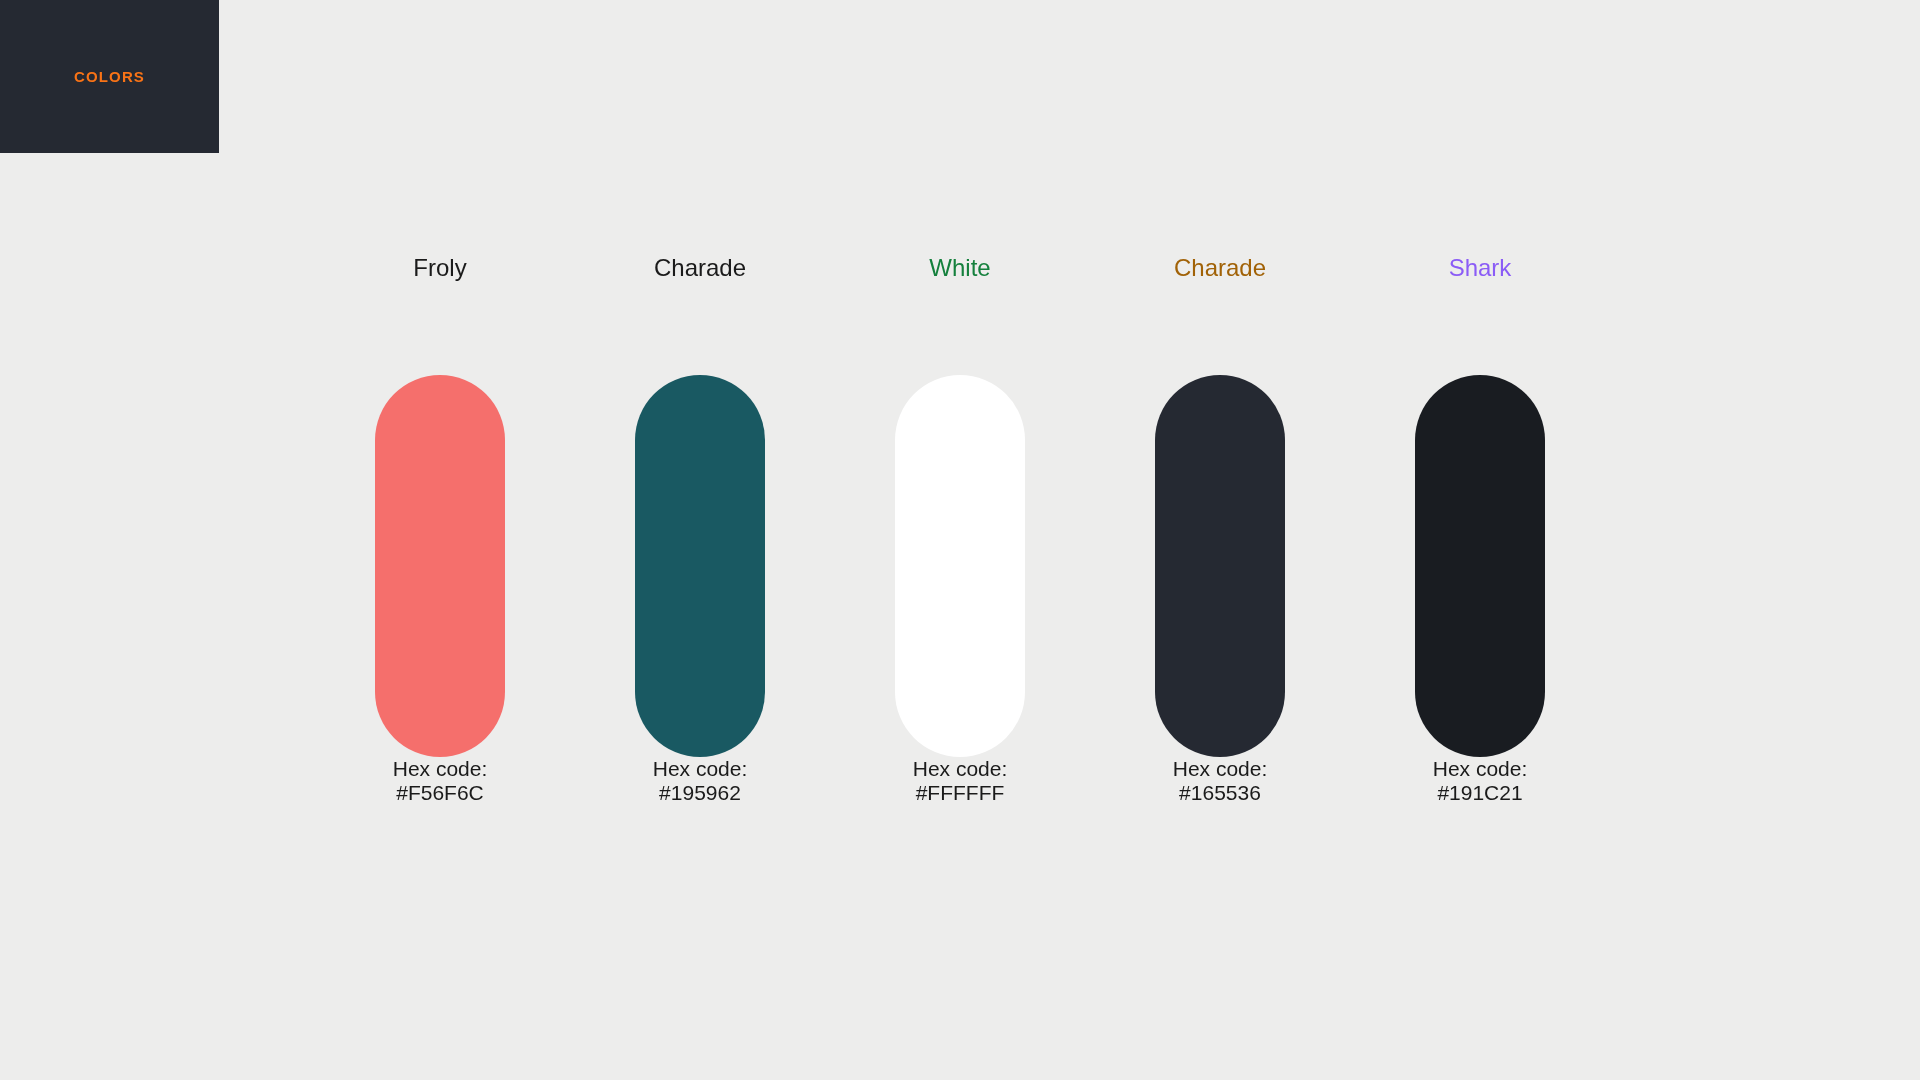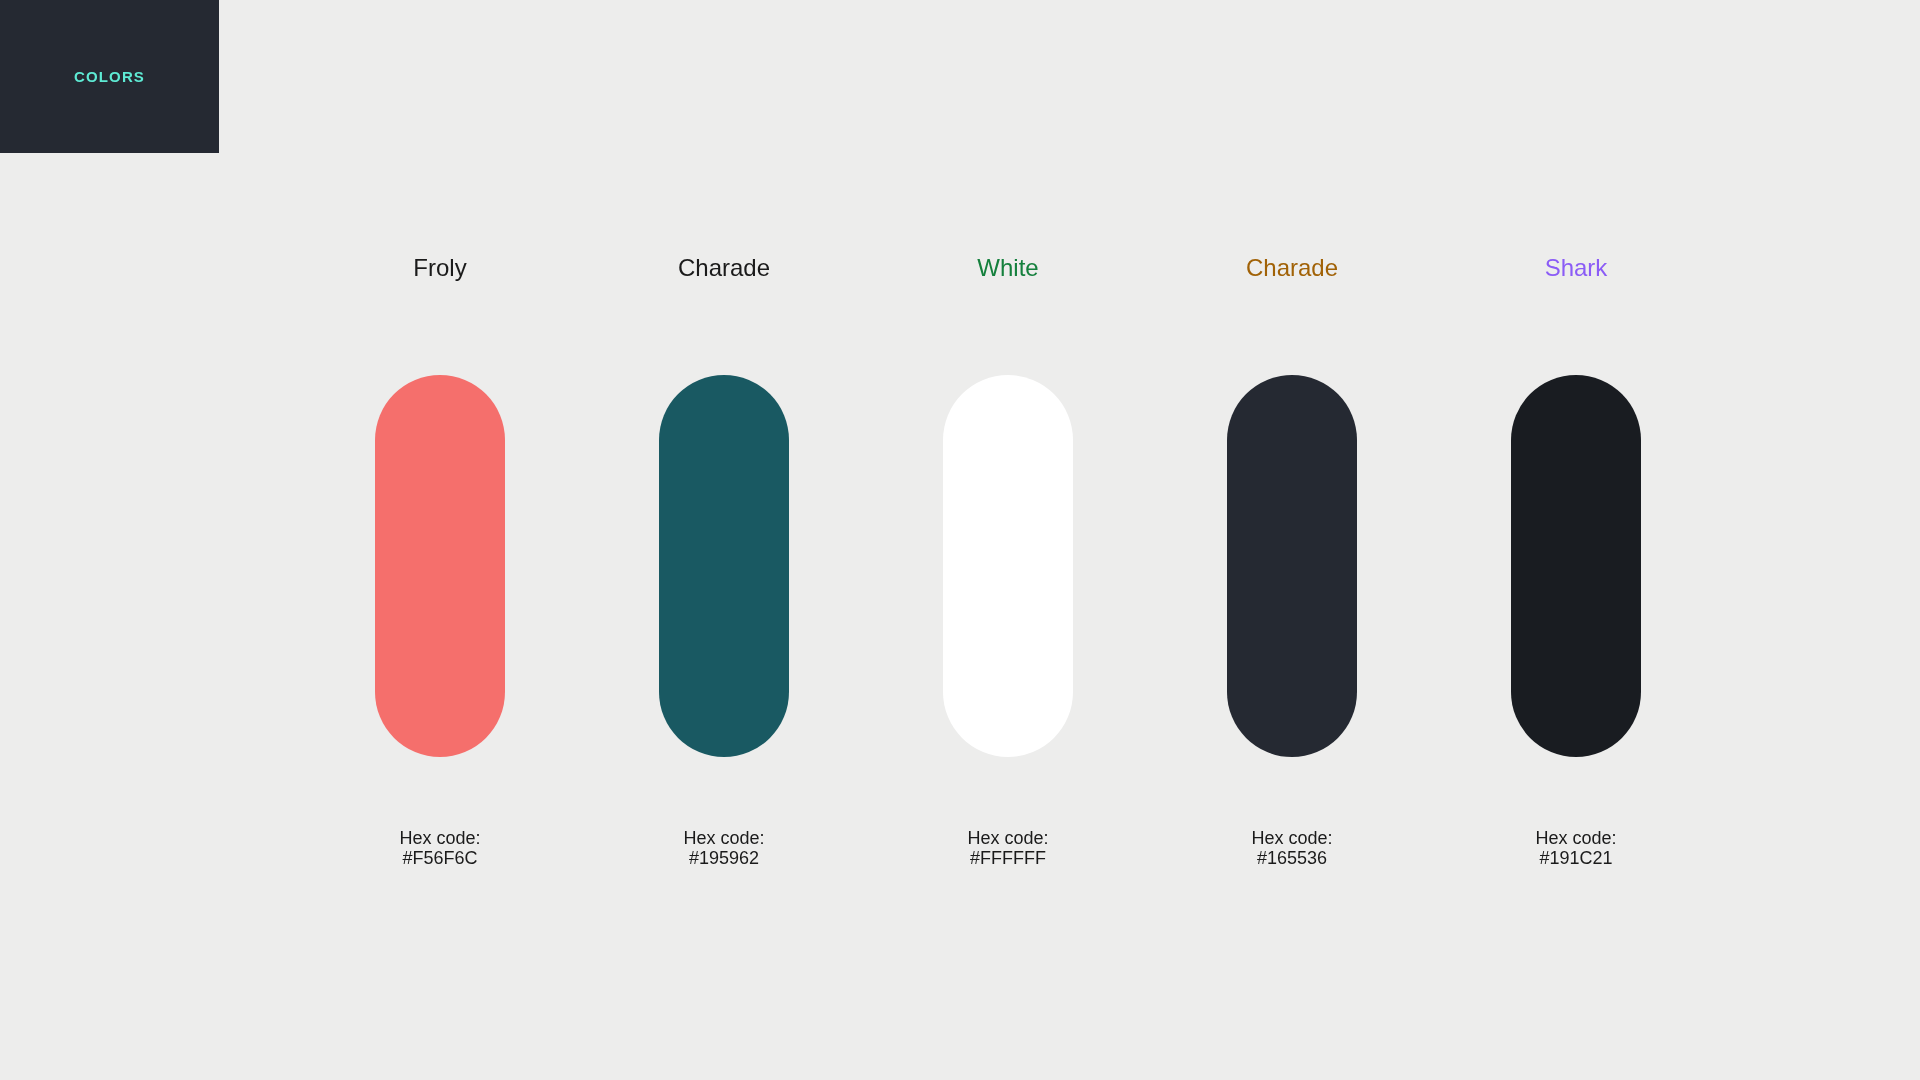--- a/index.html
+++ b/index.html
@@ -39,21 +39,20 @@
 
   
   #palette {
     position: absolute;
     left: 375px;
     top: 255px;
     width: 1170px;
     display: flex;
     flex-direction: row;
     align-items: flex-start;
-    gap: 24px;
   }
   .swatch-column {
     width: 130px;
     margin-right: 130px;
     display: flex;
     flex-direction: column;
     align-items: center;
   }
   .swatch-column:last-child {
     margin-right: 0;
@@ -71,39 +70,38 @@
   }
 
   .swatch-pill {
     width: 130px;
     height: 382px;
     border-radius: 65px;
     margin-top: 94px;
   }
 
   .hex-block {
-    margin-top: 71px;
     text-align: center;
-    font-size: 18px;
+    font-size: 21px;
     color: #1b1b1b;
     line-height: 1.12;
     white-space: nowrap;
   }
   .hex-label {
     display: block;
   }
   .hex-value {
     display: block;
   }
 </style>
 </head>
 <body style="background: rgb(237, 237, 236);">
 
 <div id="section-header" style="background: rgb(37, 41, 50);">
-  <span class="header-title" style="color: #5eead4; text-align: center;">COLORS</span>
+  <span class="header-title" style="color: #f97316; text-align: center;">COLORS</span>
 </div>
 
 <div id="palette">
 
   <div class="swatch-column">
     <div class="color-name" style="color: rgb(27, 27, 27);">Froly</div>
     <div class="swatch-pill" style="background: rgb(245, 111, 108);"></div>
     <div class="hex-block" style="color: rgb(27, 27, 27);">
       <span class="hex-label">Hex code:</span>
       <span class="hex-value">#F56F6C</span>

